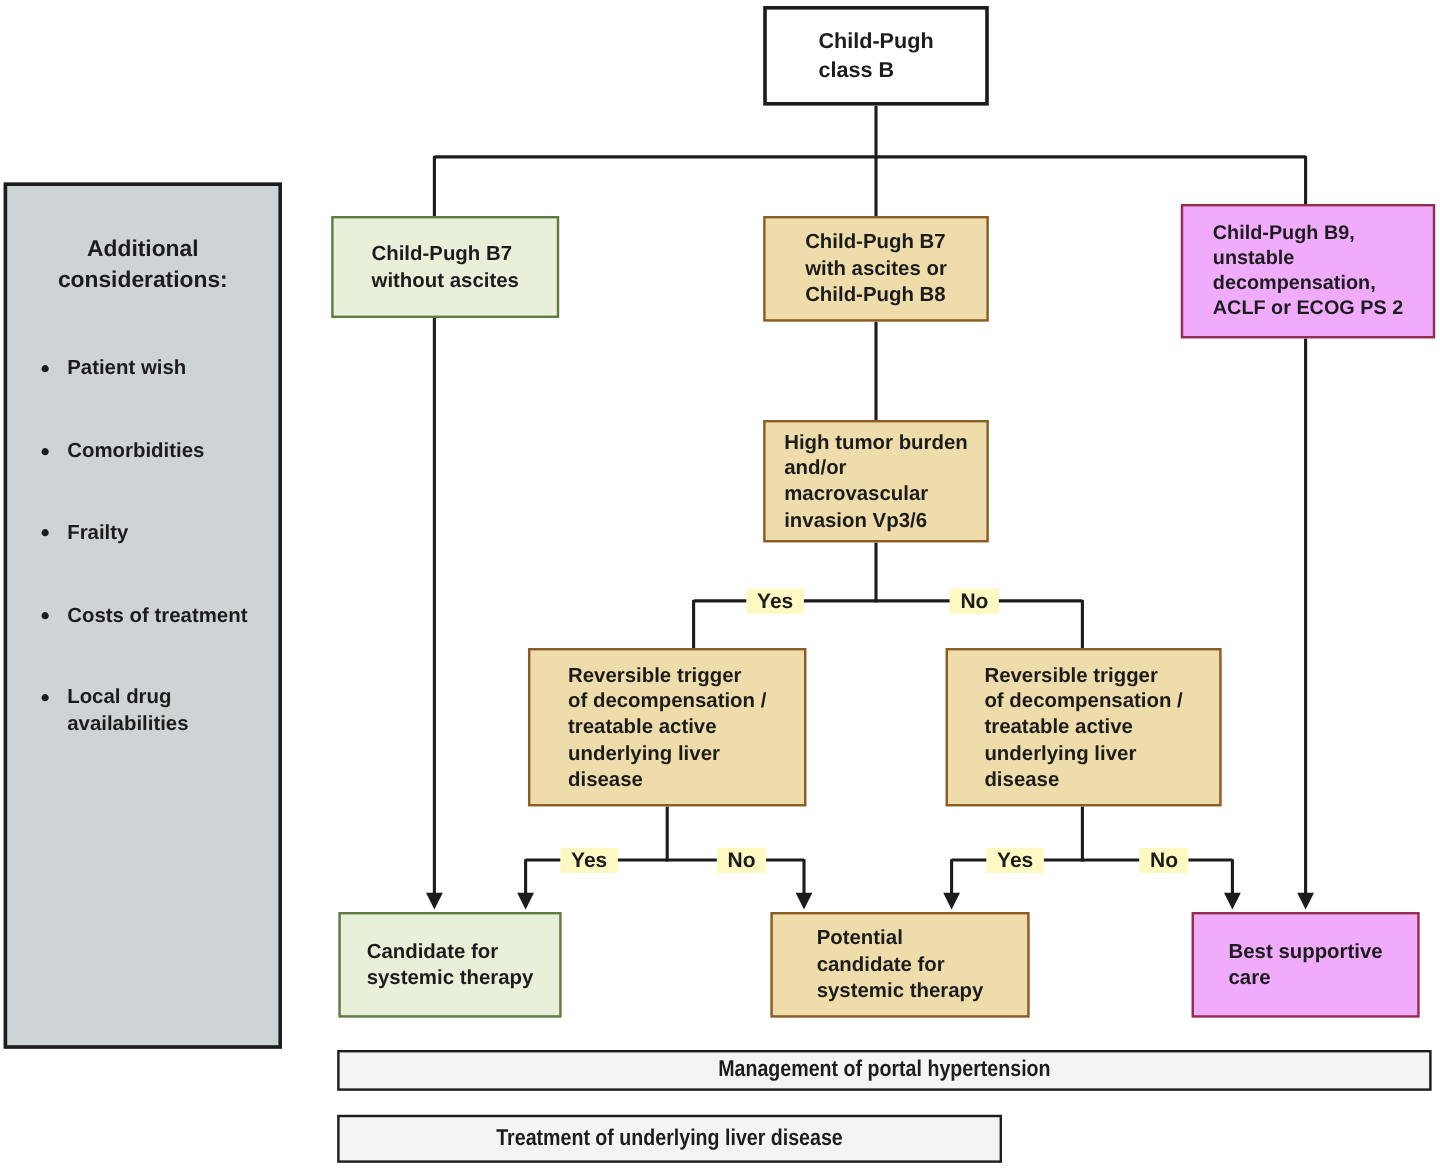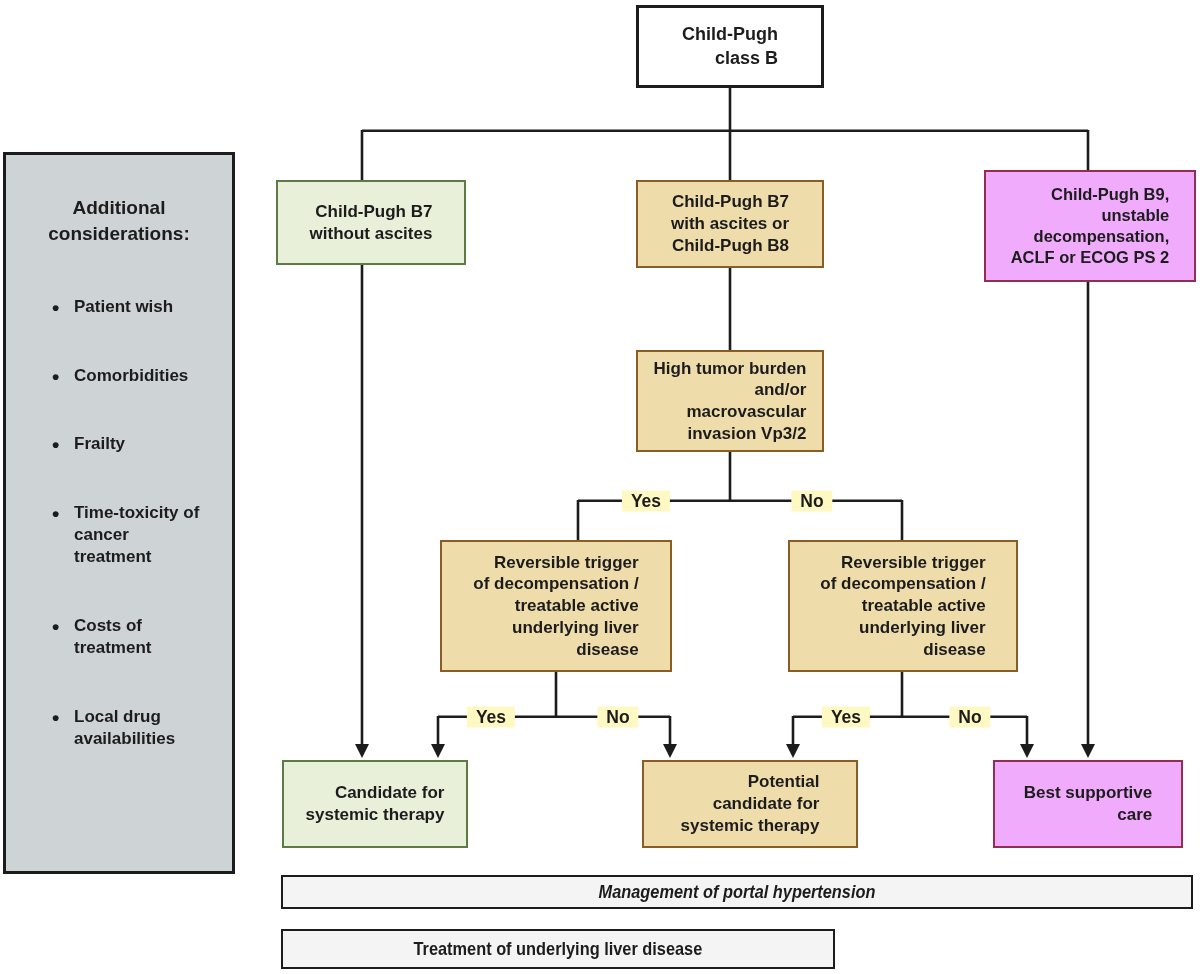--- a/index.html
+++ b/index.html
@@ -3,21 +3,21 @@
 <meta charset="utf-8">
 <style>
   html,body{margin:0;padding:0;}
   body{
     width:1200px;height:974px;position:relative;background:#ffffff;
     font-family:"Liberation Sans", sans-serif;color:#1c1c1c;overflow:hidden;
   }
   #connectors{position:absolute;left:0;top:0;width:1200px;height:974px;z-index:1;}
   .node{
     position:absolute;z-index:2;display:flex;align-items:center;justify-content:center;
-    text-align:right;font-weight:700;font-size:17px;line-height:1.28;
+    text-align:left;font-weight:700;font-size:17px;line-height:1.28;
     white-space:pre-line;box-sizing:border-box;padding:4px 6px;
   }
   .plain{background:#ffffff;border:3px solid #1c1c1c;font-size:18px;}
   .green{background:#e8f0da;border:2.5px solid #5d7b42;}
   .tan{background:#eedcab;border:2.5px solid #8a5d26;}
   .pink{background:#f0abfc;border:2.5px solid #942e4e;}
   .root-box{left:636px;top:5px;width:188px;height:83px;}
   .green1{left:276px;top:180px;width:190px;height:85px;}
   .tan1{left:636px;top:180px;width:188px;height:88px;}
   .pink1{left:984px;top:170px;width:212px;height:112px;font-size:16.5px;}
@@ -33,33 +33,33 @@
   }
   .sidebar{
     position:absolute;left:3px;top:152px;width:232px;height:722px;z-index:2;
     background:#ced3d6;border:3px solid #1c1c1c;box-sizing:border-box;
     padding:40px 14px 26px 14px;
   }
   .sidebar-title{
     text-align:center;font-weight:700;font-size:19px;line-height:1.35;
     margin:0 0 50px 0;
   }
-  .sidebar ul{list-style:none;margin:18px;padding:0 0 0 14px;}
+  .sidebar ul{list-style:none;margin:0;padding:0 0 0 14px;}
   .sidebar li{
     position:relative;font-weight:700;font-size:17px;line-height:1.32;
     padding-left:22px;margin-bottom:46px;
   }
   .sidebar li::before{
     content:"\2022";position:absolute;left:0;top:-2px;font-size:21px;
   }
   .bar{
     position:absolute;z-index:2;display:flex;align-items:center;justify-content:center;
     background:#f4f4f4;border:2.5px solid #1c1c1c;box-sizing:border-box;
   }
-  .bar1{left:281px;top:875px;width:912px;height:34px;font-style:italic;}
+  .bar1{left:281px;top:875px;width:912px;height:34px;}
   .bar2{left:281px;top:929px;width:554px;height:40px;}
   .bar span{
     font-weight:700;font-size:19px;display:inline-block;
     transform:scaleX(0.86);transform-origin:center;white-space:nowrap;
   }
 </style>
 </head>
 <body>
 
 <svg id="connectors" viewBox="0 0 1200 974" xmlns="http://www.w3.org/2000/svg">
@@ -95,41 +95,40 @@
   </g>
 </svg>
 
 <div class="sidebar">
   <p class="sidebar-title" style="white-space:pre-line">Additional
 considerations:</p>
   <ul>
     <li>Patient wish</li>
     <li>Comorbidities</li>
     <li>Frailty</li>
-    <li>Time-toxicity of cancer treatment</li>
     <li>Costs of treatment</li>
     <li>Local drug availabilities</li>
   </ul>
 </div>
 
 <div class="node plain root-box">Child-Pugh
 class B</div>
 <div class="node green green1">Child-Pugh B7
 without ascites</div>
 <div class="node tan tan1">Child-Pugh B7
 with ascites or
 Child-Pugh B8</div>
 <div class="node pink pink1">Child-Pugh B9,
 unstable
 decompensation,
 ACLF or ECOG PS 2</div>
 <div class="node tan tan2">High tumor burden
 and/or
 macrovascular
-invasion Vp3/2</div>
+invasion Vp3/6</div>
 <div class="node tan trigL">Reversible trigger
 of decompensation /
 treatable active
 underlying liver
 disease</div>
 <div class="node tan trigR">Reversible trigger
 of decompensation /
 treatable active
 underlying liver
 disease</div>

